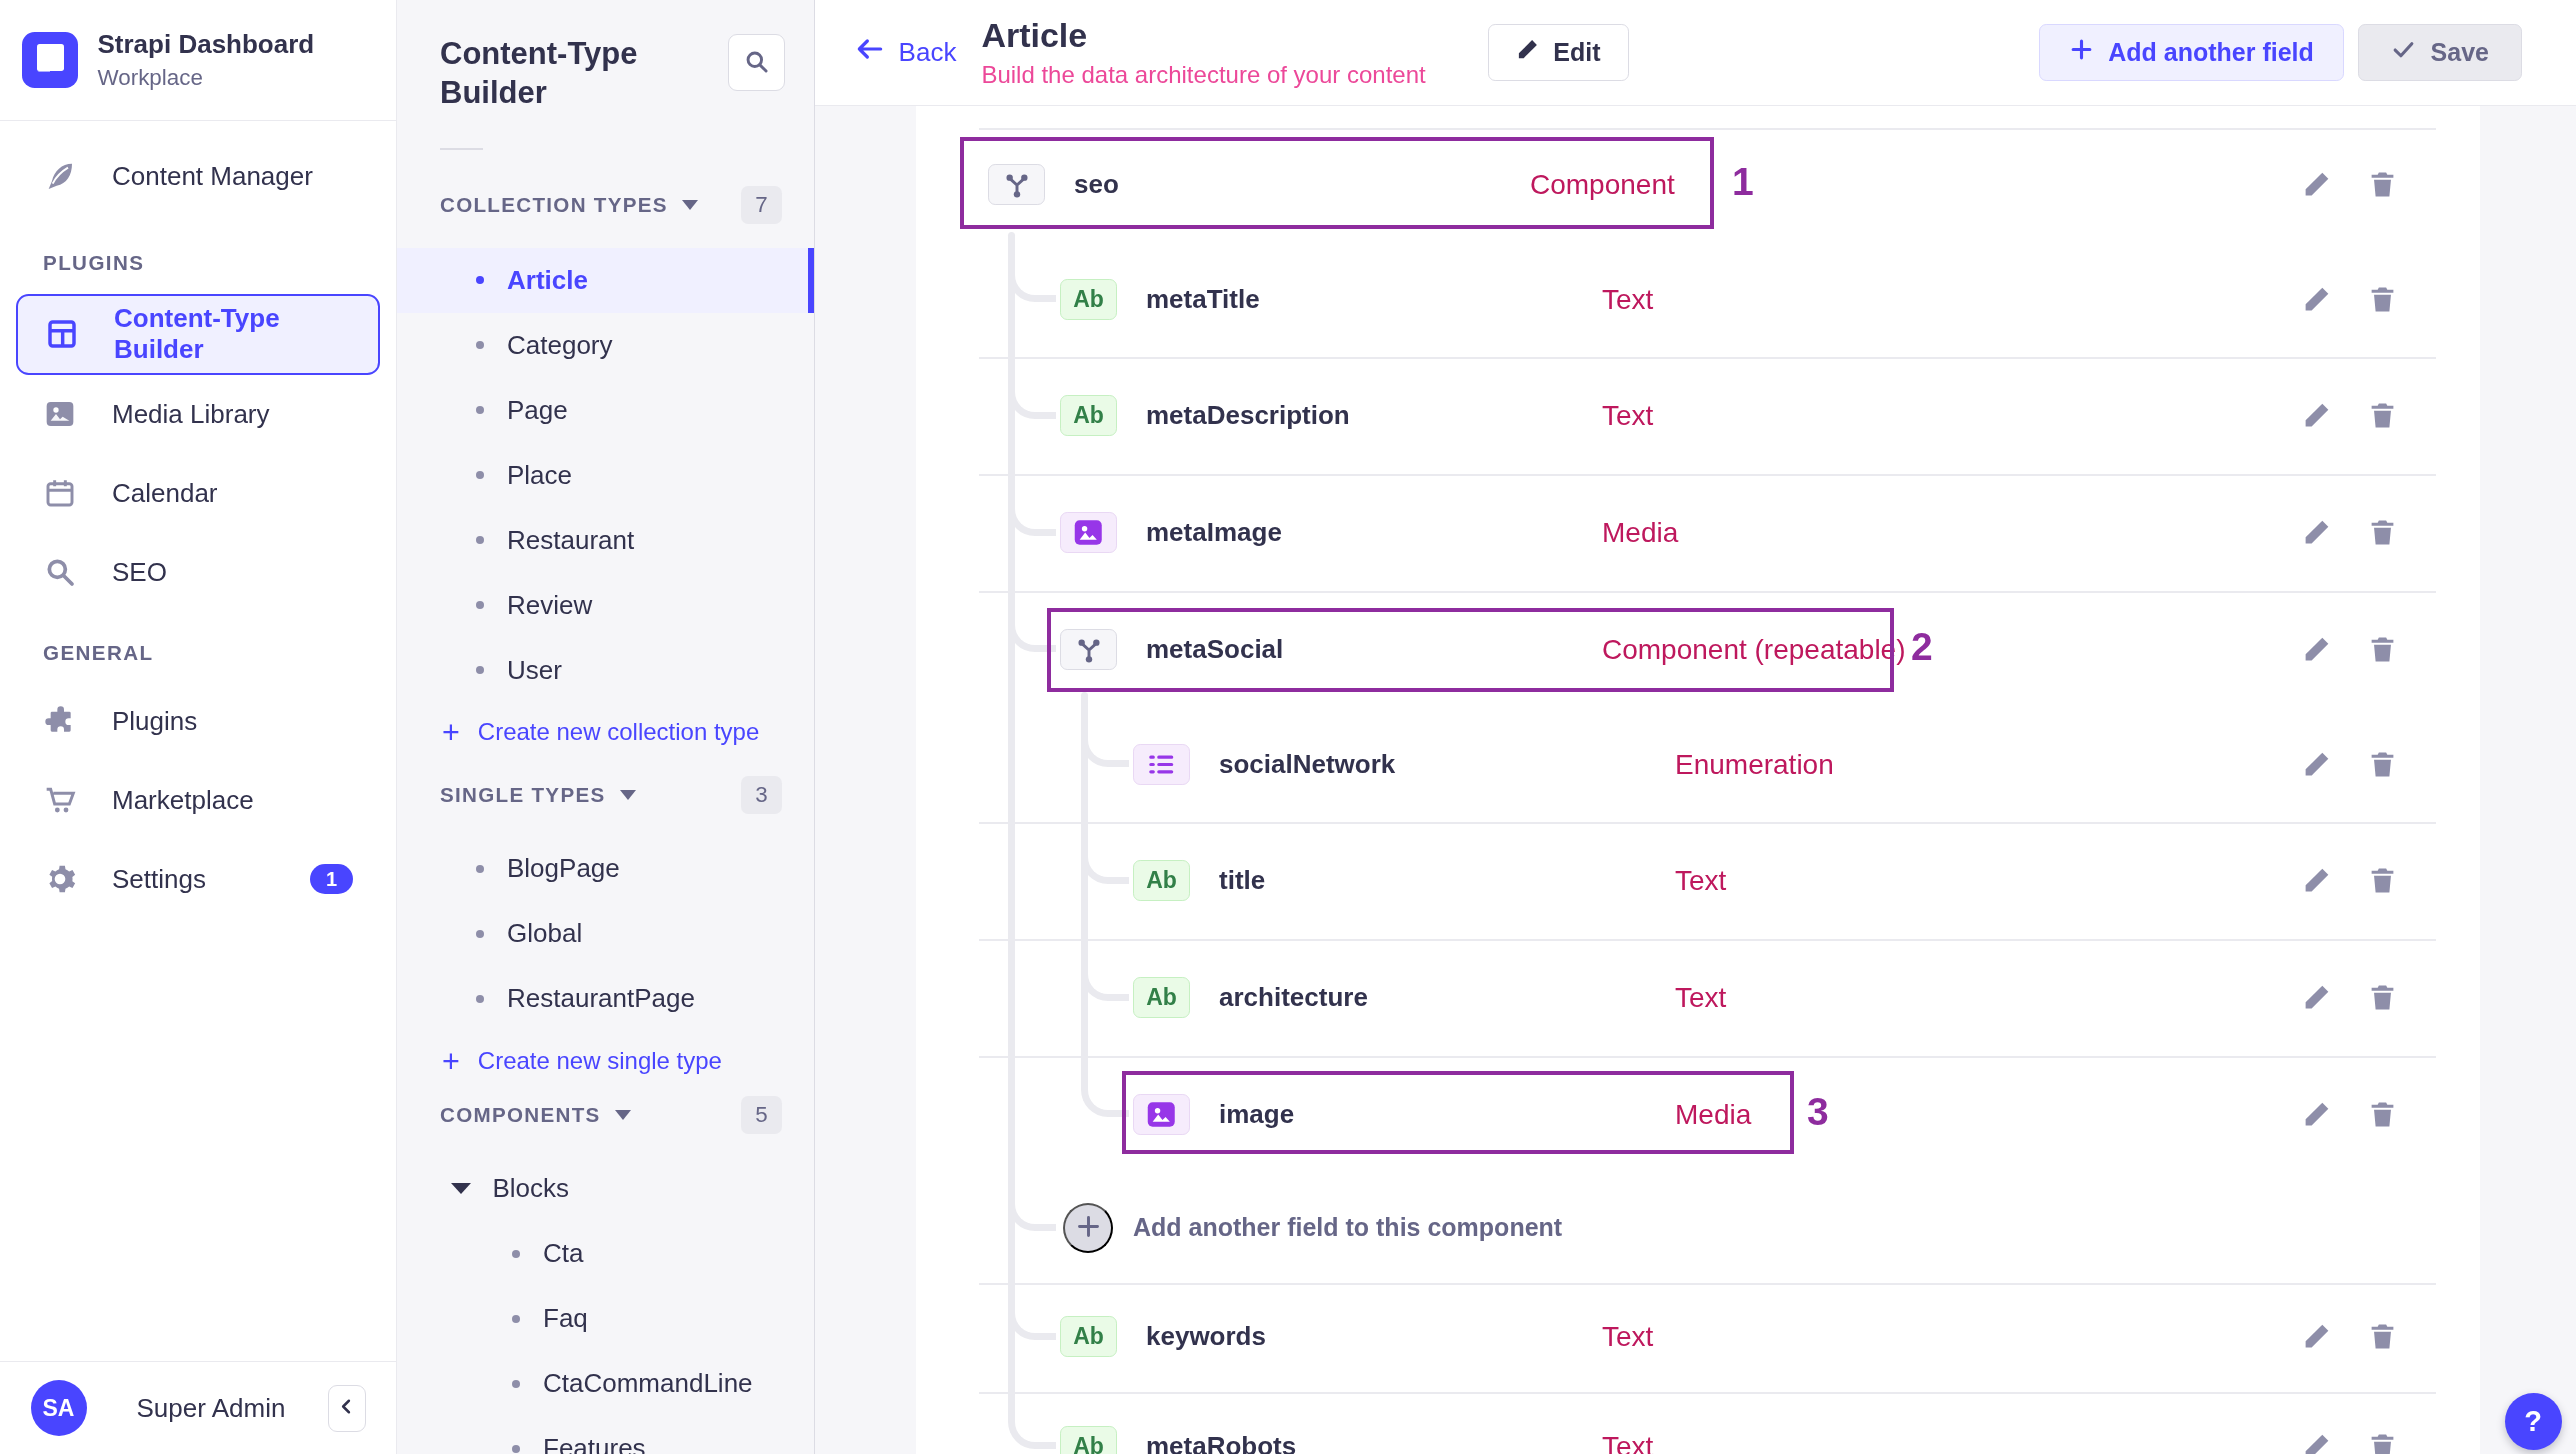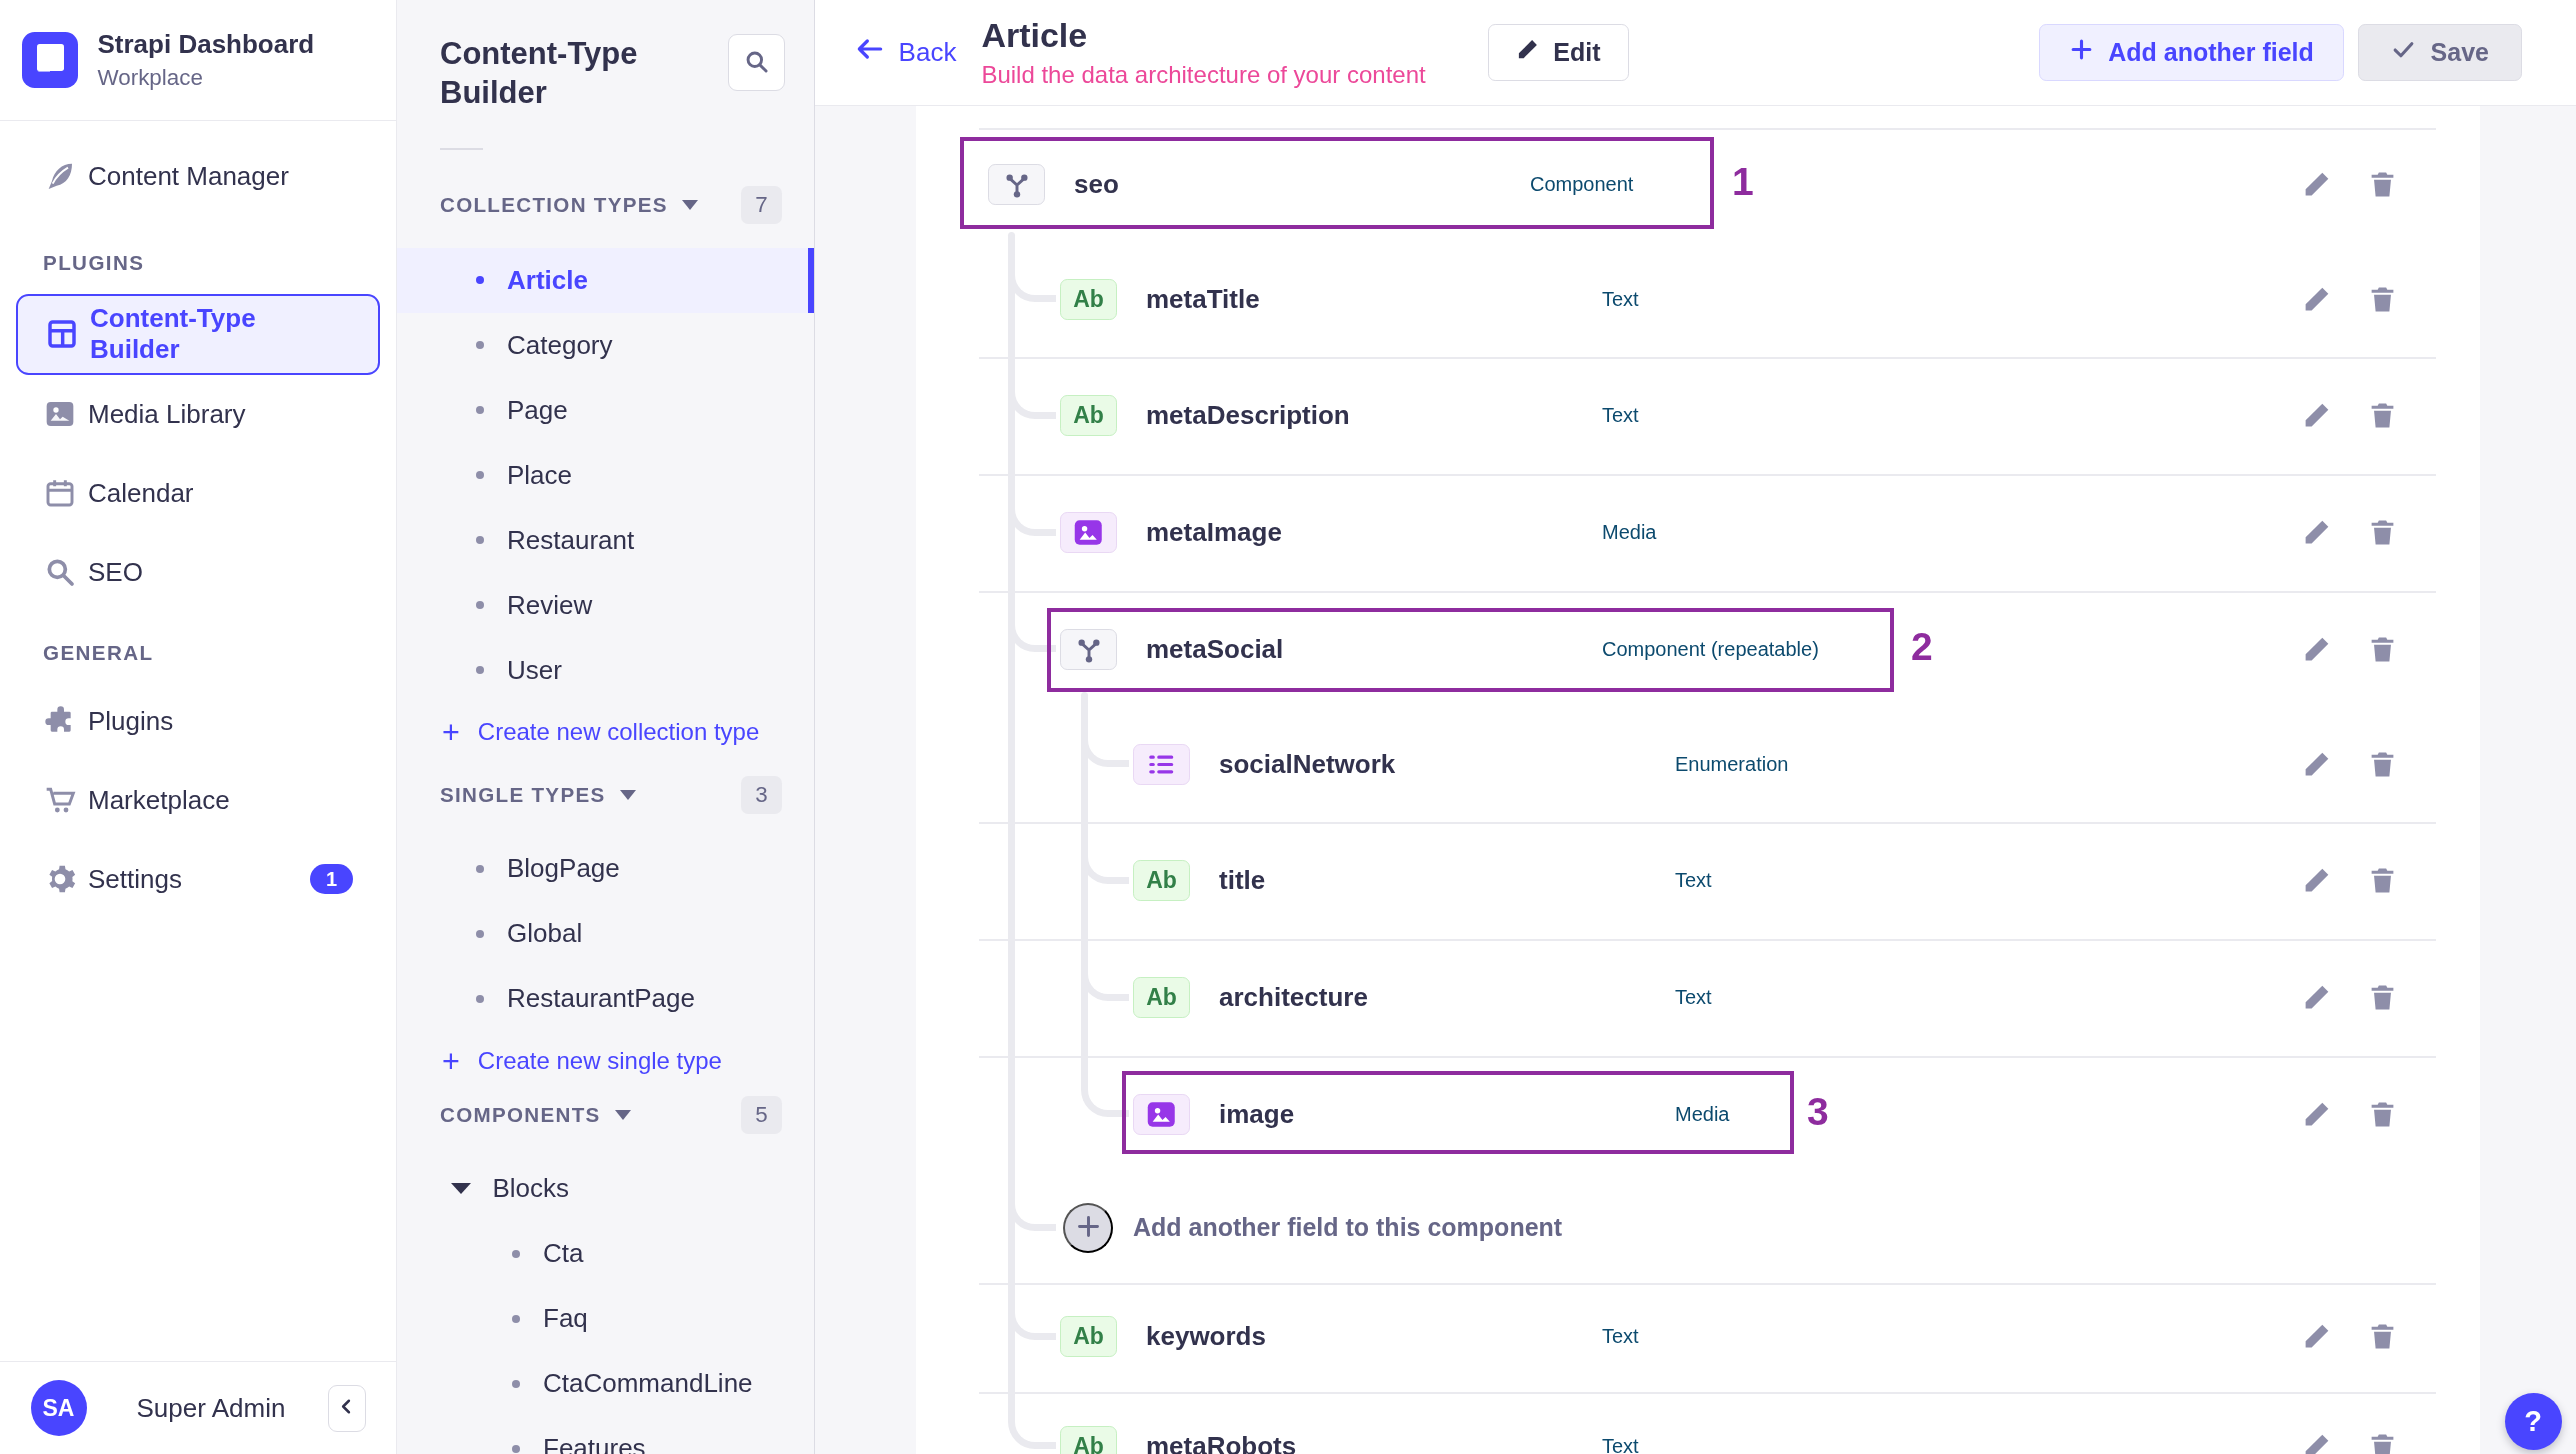--- a/index.html
+++ b/index.html
@@ -10,21 +10,21 @@
   .sidebar { position:absolute; left:0; top:0; width:397px; height:1454px;
     background:#fff; border-right:0.9px solid #eaeaef; }
   .brand { display:flex; gap:20px; align-items:center; padding:23px 21.5px; height:121px;
     border-bottom:0.9px solid #eaeaef; }
   .logo { width:56px; height:56px; border-radius:12.6px; background:#4945ff; position:relative; flex:none; }
   .logo .l1 { position:absolute; left:15.3px; top:11.7px; width:27px; height:27px; background:#fff; border-radius:2.7px; }
   .logo .l2 { position:absolute; left:15.3px; top:26px; width:13.5px; height:13.5px; background:rgba(255,255,255,.55); border-radius:0 0 0 3.6px; }
   .brand-name { font-size:26px; font-weight:700; }
   .brand-sub { font-size:22.4px; color:#666687; margin-top:4.5px; }
   .nav { padding:0 16px; }
-  .nav-item { display:flex; align-items:center; gap:11px; height:79px; padding:0 27px;
+  .nav-item { display:flex; align-items:center; gap:35px; height:79px; padding:0 27px;
     border-radius:9px; font-size:26px; color:#32324d; cursor:pointer; }
   .nav-item .ic { width:34px; height:34px; flex:none; display:flex; align-items:center; justify-content:center; }
   .nav-item.cm { margin-top:16px; }
   .nav-item.selected { background:#f0f0ff; border:2.7px solid #4945ff; border-radius:12.6px;
     color:#4945ff; font-weight:600; height:81px; }
   .section-label { font-size:20.6px; font-weight:700; letter-spacing:1.4px; color:#666687;
     padding:0 27px; height:21.5px; line-height:21.5px; }
   .sl-plugins { margin:36px 0 20px 0; }
   .sl-general { margin:30.5px 0 18px 0; }
   .count-pill { margin-left:auto; min-width:43px; height:30.5px; padding:0 10.8px; background:#4945ff;
@@ -95,21 +95,21 @@
     border-bottom:7.2px solid #eaeaef; border-bottom-left-radius:27px; }
 
   .row { position:absolute; left:0; right:0; height:117px; display:flex; align-items:center; }
   .row.lvl0 { padding-left:72px; } .row.lvl1 { padding-left:144px; } .row.lvl2 { padding-left:217px; }
   .badge { width:57px; height:41px; border-radius:7.2px; display:flex; align-items:center;
     justify-content:center; flex:none; }
   .badge.component { background:#f6f6f9; border:0.9px solid #dcdce4; }
   .badge.text { background:#eafbe7; border:0.9px solid #c6f0c2; color:#328048; font-weight:700; font-size:23px; }
   .badge.media, .badge.enum { background:#f6ecfc; border:0.9px solid #e9d8f4; }
   .f-name { margin-left:29px; font-size:26px; font-weight:700; color:#32324d; width:456px; }
-  .f-type { font-size:20px; color:#0c4a6e; }
+  .f-type { font-size:28px; color:#be185d; }
   .row-actions { position:absolute; right:82px; display:flex; gap:36px; align-items:center; }
   .icon-btn { background:none; border:none; cursor:pointer; width:30.5px; height:30.5px; padding:0;
     display:flex; align-items:center; justify-content:center; }
 
   .hl-box { position:absolute; border:4.5px solid #8e2c9e; pointer-events:none; z-index:2; }
   .ann { position:absolute; font-size:39px; font-weight:700; color:#8e2c9e; z-index:2; }
 
   .add-circle { position:absolute; width:50px; height:50px; border-radius:50%; background:#dcdce4;
     display:flex; align-items:center; justify-content:center; cursor:pointer; }
   .add-comp-label { position:absolute; font-size:25px; font-weight:700; color:#666687; }

